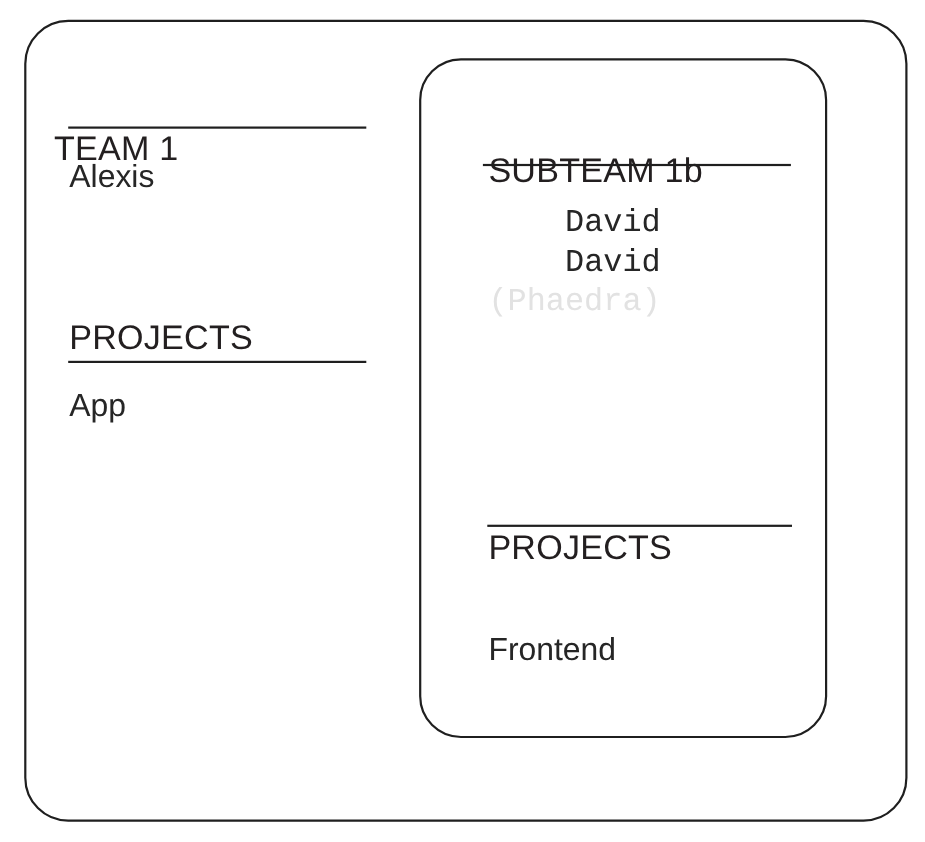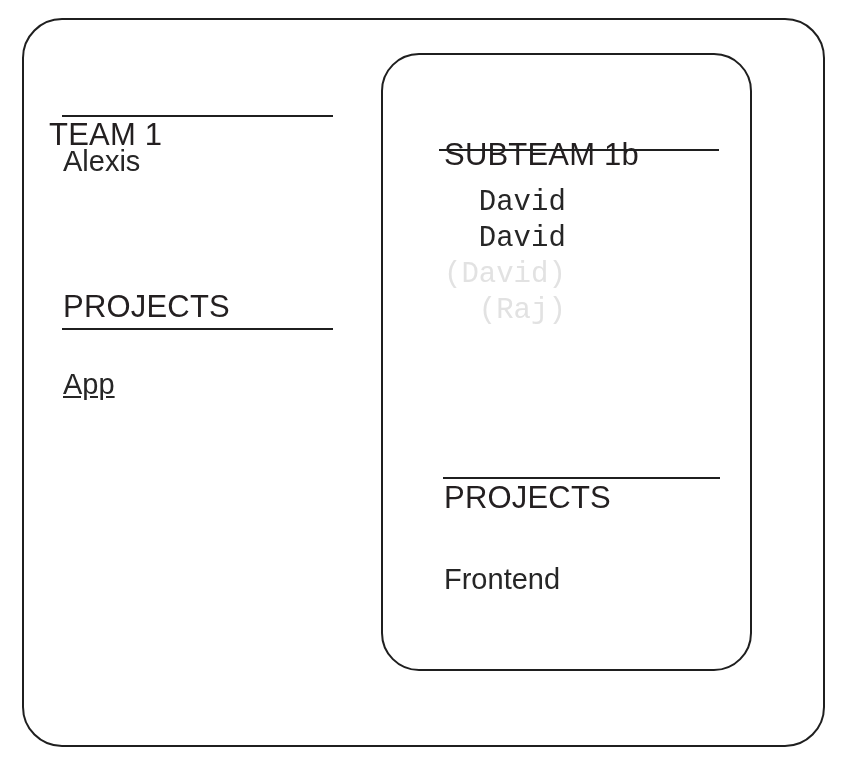--- a/index.html
+++ b/index.html
@@ -83,32 +83,32 @@
 
   
   #team-heading     { left: 49px;  top: 78px; margin-top: 40px; }
   #team-heading-rule{ position: absolute; left: 62px; top: 115px; width: 271px; }
 
   #team-members     { left: 63px;  top: 143px; }
 
   #team-projects-heading { left: 63px;  top: 290px; }
   #team-projects-rule    { position: absolute; left: 62px; top: 328px; width: 271px; }
 
-  #team-projects-list    { left: 63px;  top: 366px; text-decoration: underline; }
+  #team-projects-list    { left: 63px;  top: 351px; }
 
   
   #subteam-heading      { left: 444px; top: 110px; margin-top: 28px; }
   #subteam-heading-rule { position: absolute; left: 439px; top: 149px; width: 280px; }
 
   #subteam-members      { left: 444px; top: 185px; font-family: Liberation Mono, monospace; }
 
   #subteam-projects-rule    { position: absolute; left: 443px; top: 477px; width: 277px; }
   #subteam-projects-heading { left: 444px; top: 481px; }
 
-  #subteam-projects-list    { left: 444px; top: 561px; }
+  #subteam-projects-list    { left: 444px; top: 573px; }
 </style>
 </head>
 <body>
 
 <div id="canvas">
 
   <div class="box" id="team-box"></div>
 
   <div class="box" id="subteam-box"></div>
 
@@ -125,22 +125,21 @@
   <div class="panel entry-list" id="team-projects-list">
     <span class="entry">App</span>
   </div>
 
   <div class="panel heading" id="subteam-heading">SUBTEAM 1b</div>
   <div class="rule" id="subteam-heading-rule"></div>
 
   <div class="panel entry-list" id="subteam-members">
     <span class="entry">David</span>
     <span class="entry">David</span>
-    <span class="entry inherited">(David)</span>
-    <span class="entry inherited">(Raj)</span>
+    <span class="entry inherited">(Phaedra)</span>
   </div>
 
   <div class="rule" id="subteam-projects-rule"></div>
   <div class="panel heading" id="subteam-projects-heading">PROJECTS</div>
 
   <div class="panel entry-list" id="subteam-projects-list">
     <span class="entry">Frontend</span>
   </div>
 
 </div>

